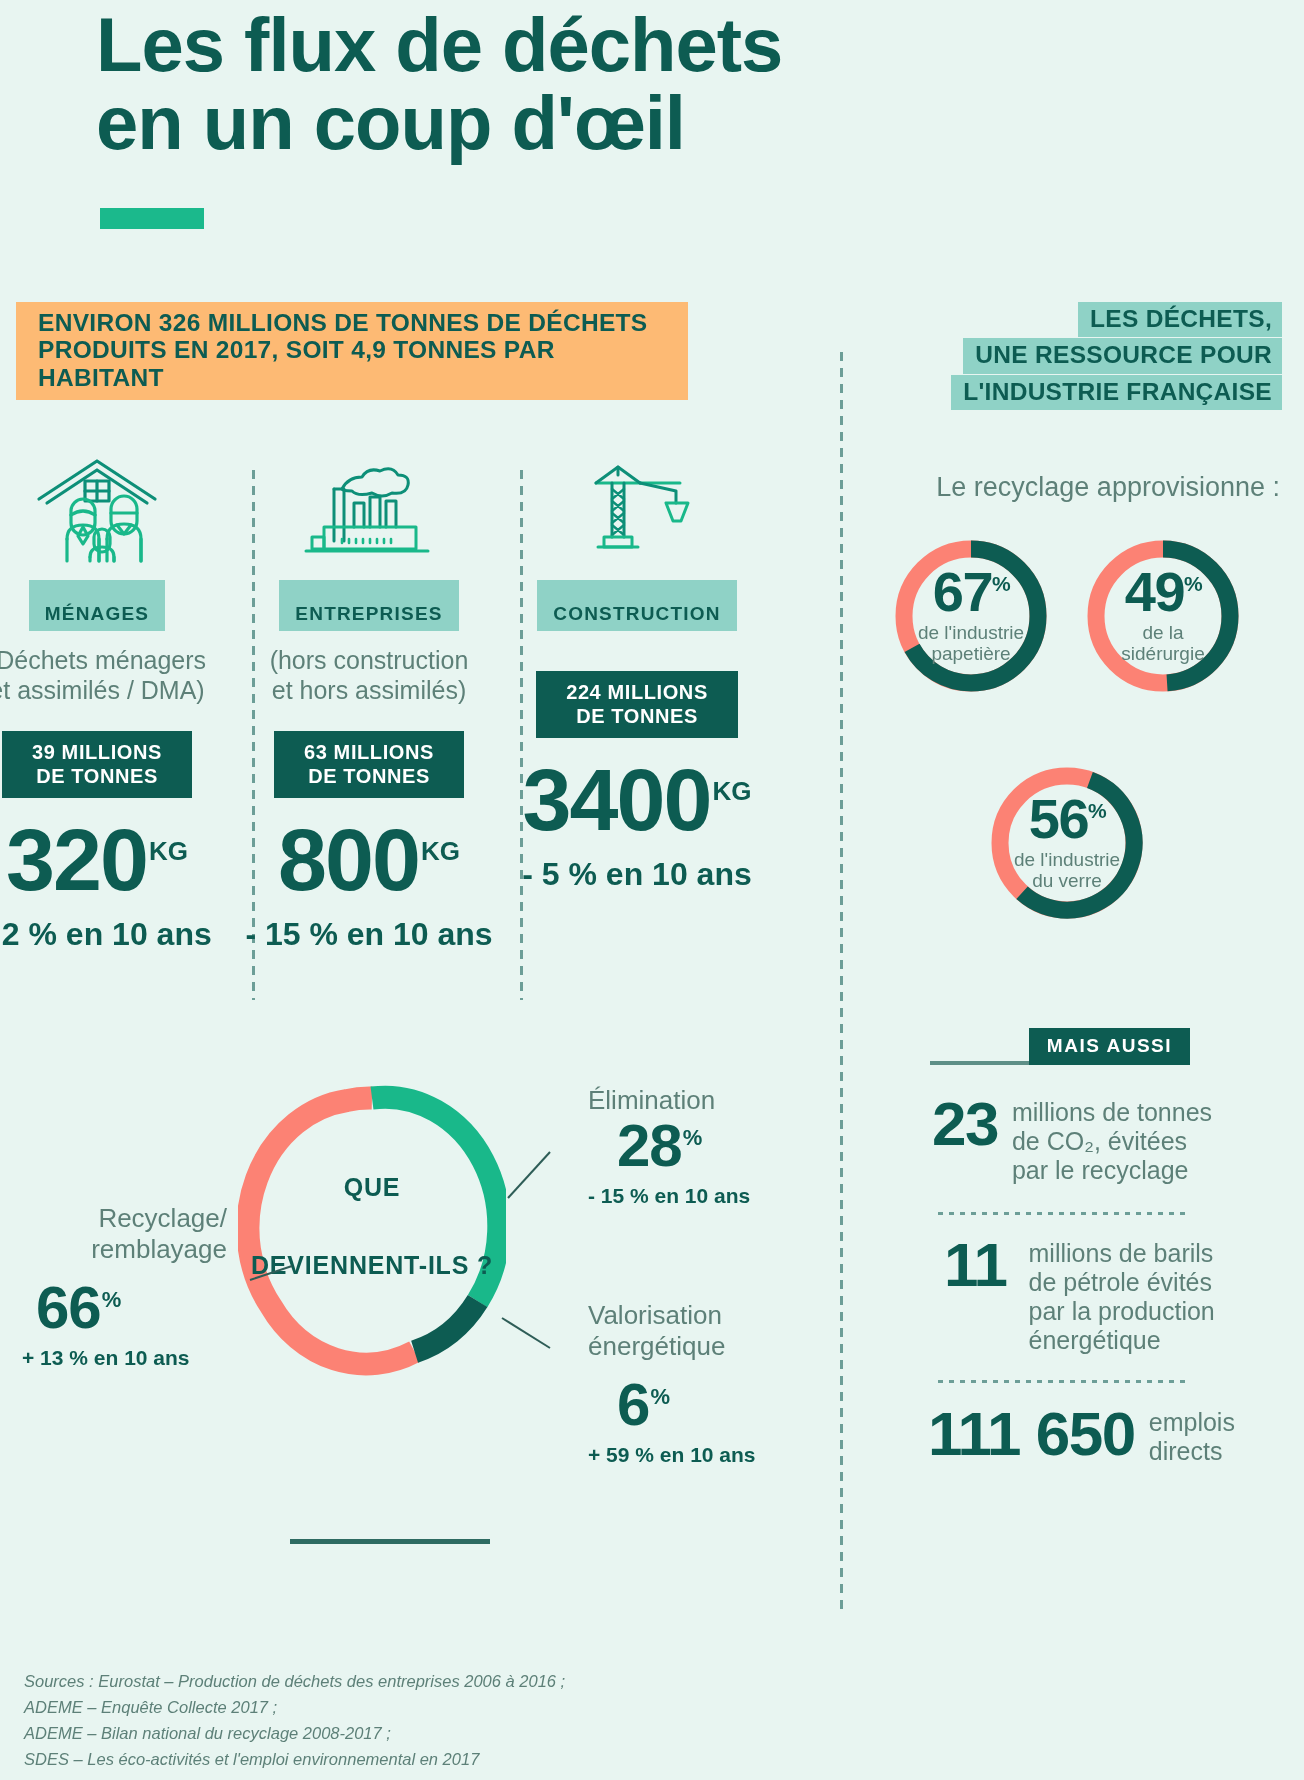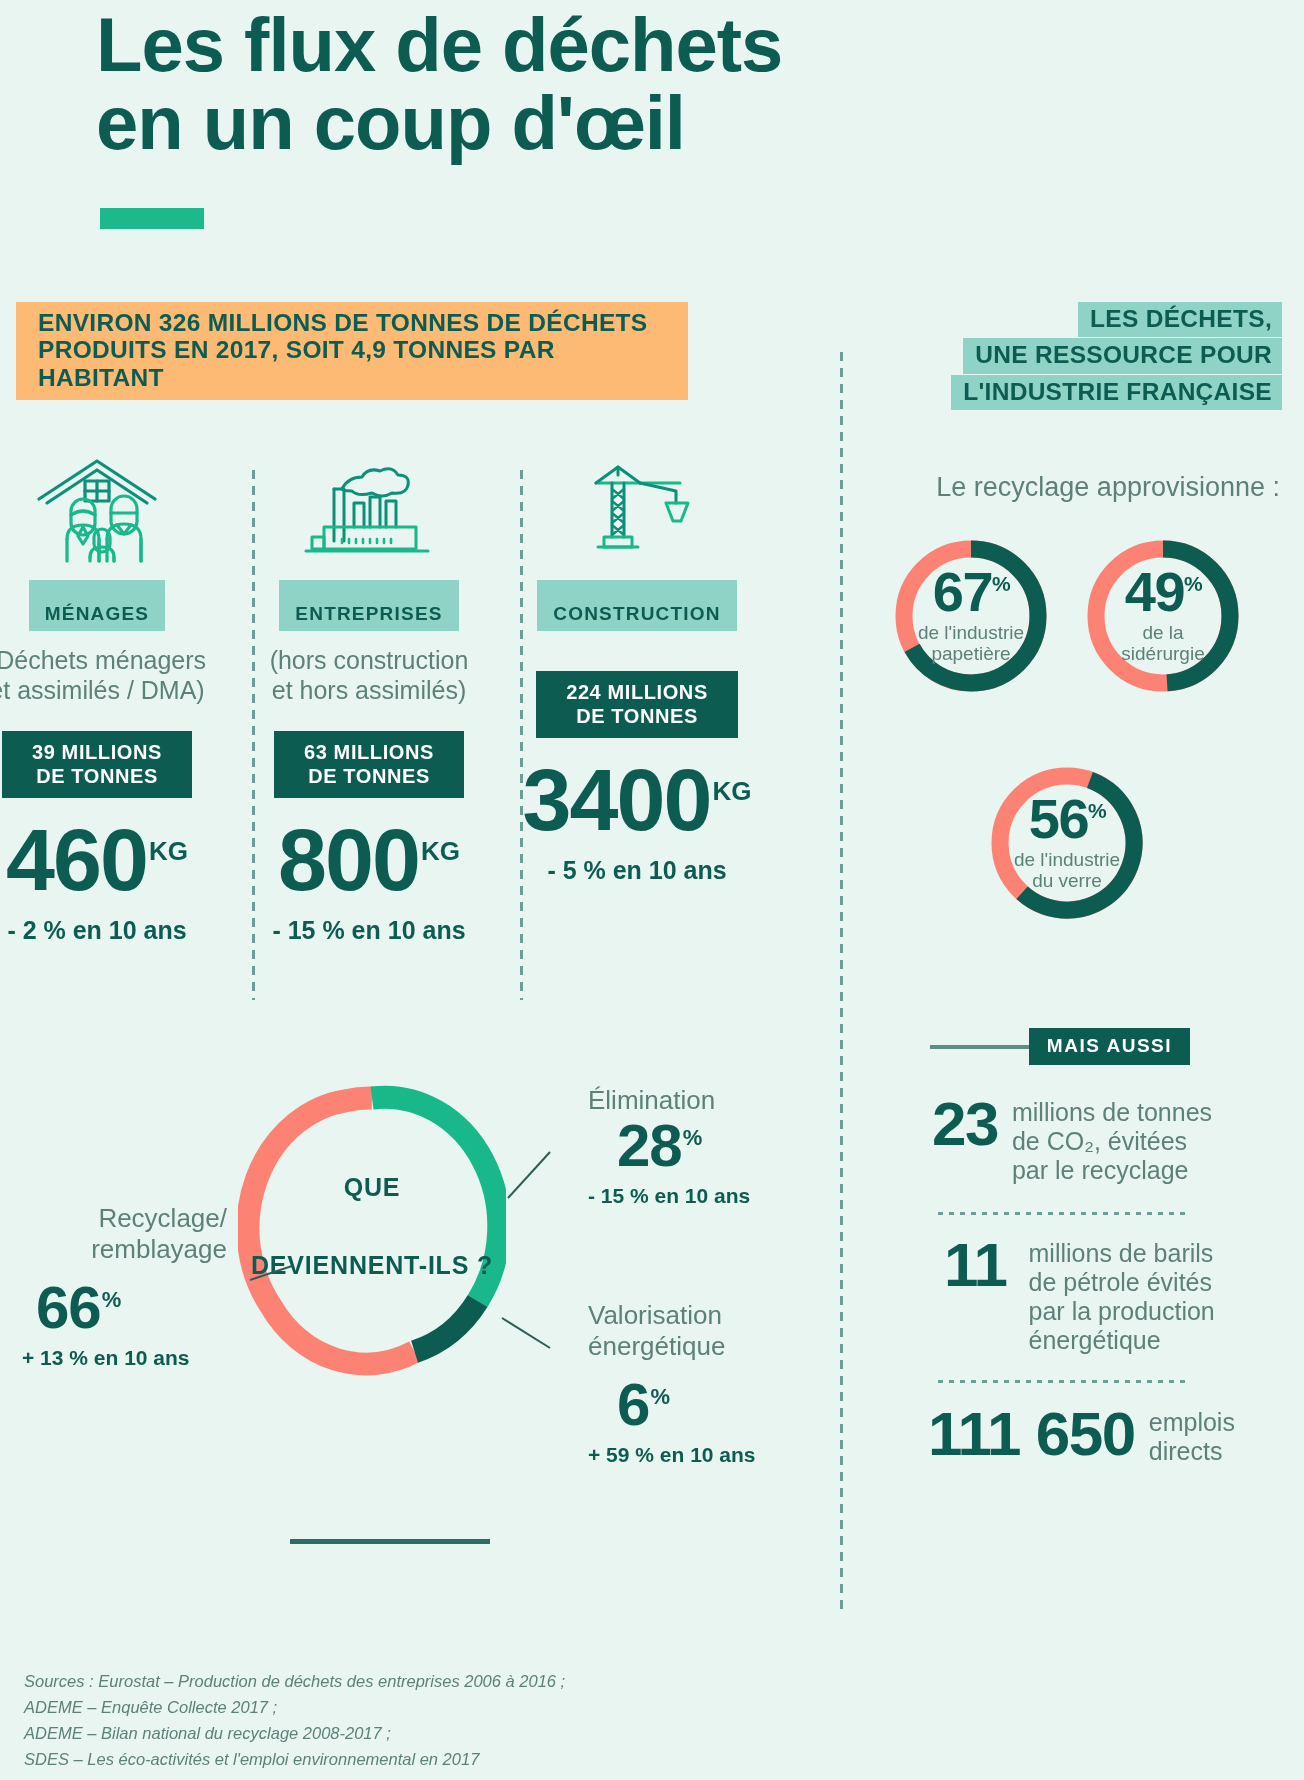--- a/index.html
+++ b/index.html
@@ -85,21 +85,21 @@
     margin-top: 20px; color: #0d5c52;
     font-size: 88px; font-weight: 700; line-height: 0.95;
     letter-spacing: -2px; white-space: nowrap;
   }
   .bignum sup {
     font-size: 26px; font-weight: 700; letter-spacing: 0px;
     vertical-align: super; margin-left: 2px;
   }
   .trend {
     margin-top: 14px; color: #0d5c52;
-    font-size: 25px; font-weight: 700; white-space: nowrap;
+    font-size: 32px; font-weight: 700; white-space: nowrap;
   }
   .donut-center {
     position: absolute; left: 0; top: 0; width: 268px; height: 298px;
     display: flex; flex-direction: column; align-items: center; justify-content: center;
     color: #0d5c52; font-size: 25px; font-weight: 700; letter-spacing: 0.8px;
     line-height: 1.35; text-align: center; gap: 44px;
   }
   .lbl { position: absolute; color: #5d8078; font-size: 26px; line-height: 1.18; }
   .pct-big { color: #0d5c52; font-size: 60px; font-weight: 700; letter-spacing: -1px; line-height: 1; margin-left: 29px; }
   .pct-big sup { font-size: 22px; vertical-align: super; margin-left: 1px; }
@@ -122,21 +122,21 @@
     position: absolute; inset: 0; display:flex; flex-direction: column;
     align-items: center; justify-content: center; text-align: center;
   }
   .sdonut .num {
     color: #0d5c52; font-size: 56px; font-weight: 700; letter-spacing: -1.5px; line-height: 0.9;
   }
   .sdonut .num sup { font-size: 21px; vertical-align: super; }
   .sdonut .cap { color: #5d8078; font-size: 19px; line-height: 1.1; margin-top: 6px; }
 
   
-  .mais-wrap { position: absolute; left: 930px; top: 1028px; width: 260px; display:flex; align-items:center; }
+  .mais-wrap { position: absolute; left: 930px; top: 1028px; width: 260px; display:flex; align-items:flex-end; }
   .mais-rule { flex: 1; height: 4px; background: #5d8f87; }
   .mais-badge {
     background: #0d5c52; color: #fff; font-size: 19px; font-weight: 700;
     letter-spacing: 1.5px; padding: 7px 18px 8px;
   }
 
   .stat-row { position: absolute; display: flex; align-items: flex-start; }
   .stat-num {
     color: #0d5c52; font-size: 62px; font-weight: 700; line-height: 0.95;
     letter-spacing: -1.5px; white-space: nowrap;
@@ -210,21 +210,21 @@
       <span class="cat-label">MÉNAGES</span>
       <div class="cat-sub">
         <span>(Déchets ménagers</span><br>
         <span>et assimilés / DMA)</span>
       </div>
       <span class="tonnes-badge">
         <span>39 MILLIONS</span><br>
         <span>DE TONNES</span>
       </span>
       <div class="bignum">
-        <span>460</span><sup>KG</sup>
+        <span>320</span><sup>KG</sup>
       </div>
       <div class="trend">- 2 % en 10 ans</div>
     </div>
 
     <div class="col c2">
       <div class="icon-wrap">
         <svg width="150" height="115" viewBox="0 0 150 115" fill="none" stroke="#0d8f78" stroke-width="3" stroke-linecap="round" stroke-linejoin="round">
           <path d="M48 36 q6 -12 20 -12 q6 -10 18 -6 q12 -6 18 4 q12 0 10 10 q-2 10 -16 8 q-10 6 -20 0 q-14 4 -20 -2 q-10 0 -10 -2 z"></path>
           <path d="M40 36 v52"></path>
           <path d="M40 36 h10 v52"></path>

